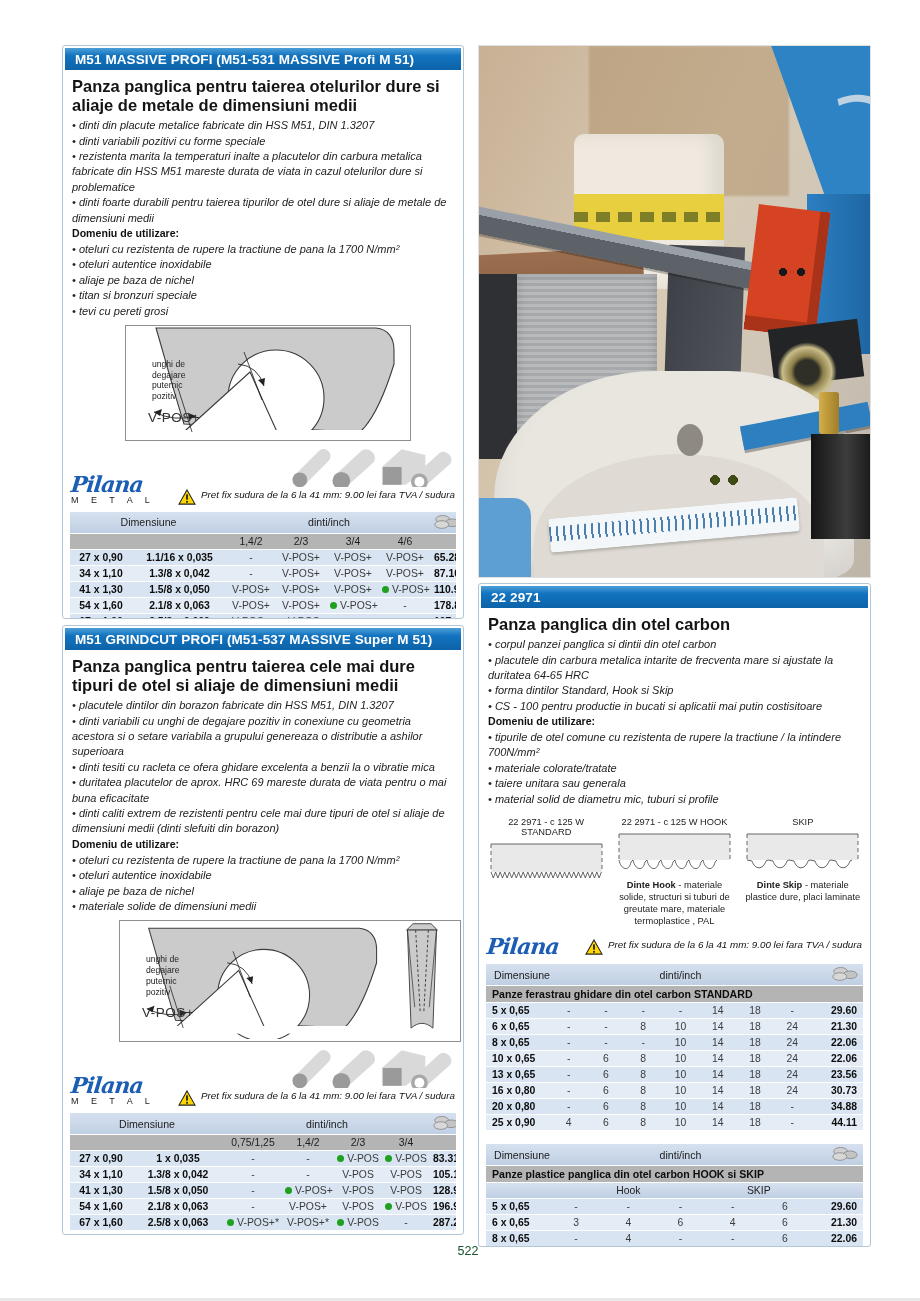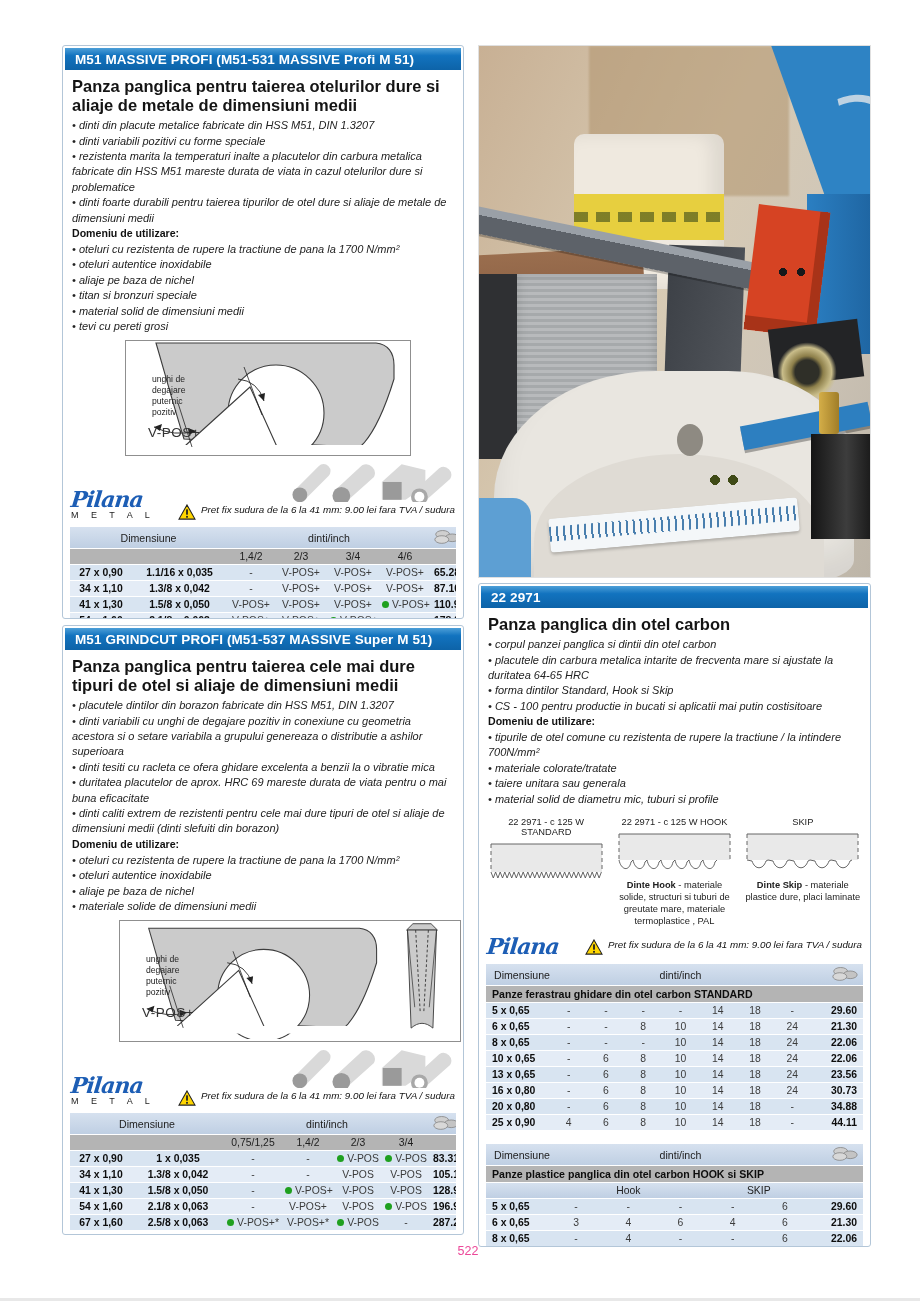--- a/index.html
+++ b/index.html
@@ -88,21 +88,21 @@
   .ph-whitebase{left:15px;top:325px;width:360px;height:210px;background:#e9e6e0;border-radius:45% 35% 12% 12%/60% 45% 10% 10%;box-shadow:inset 0 -24px 30px rgba(0,0,0,.08);}
   .ph-pedestal{left:55px;top:408px;width:290px;height:125px;background:#dfdbd4;border-radius:50% 50% 0 0/70% 70% 0 0;}
   .ph-hole{left:198px;top:378px;width:26px;height:32px;background:#8e8a82;border-radius:50%;}
   .ph-bluebar{left:262px;top:368px;width:130px;height:24px;background:#2d7fc0;transform:rotate(-11deg);box-shadow:0 3px 0 rgba(0,0,0,.3);}
   .ph-ruler{left:70px;top:462px;width:250px;height:34px;background:#f4f7f9;transform:rotate(-5deg);border-radius:4px;
             background-image:repeating-linear-gradient(90deg,#4a7fae 0 2px,transparent 2px 7px);background-size:100% 15px;background-repeat:no-repeat;background-position:0 8px;box-shadow:0 2px 3px rgba(0,0,0,.2);}
   .ph-bluecorner{left:0;top:452px;width:52px;height:79px;background:#5d9fd3;border-radius:0 18px 0 0;}
   .ph-blackcyl{left:332px;top:388px;width:59px;height:105px;background:linear-gradient(90deg,#151515,#3d3d3d 60%,#1c1c1c);}
   .ph-greenbolts{left:226px;top:424px;width:40px;height:20px;background:radial-gradient(circle 8px at 10px 10px,#3f4a16 60%,transparent 61%),radial-gradient(circle 8px at 28px 10px,#3f4a16 60%,transparent 61%);}
 
-  .pagenum{position:absolute;left:16px;right:0;top:1244px;text-align:center;font-size:12.5px;color:#ec4899;}
+  .pagenum{position:absolute;left:16px;right:0;top:1244px;text-align:center;font-size:12.5px;color:#14532d;}
 </style>
 </head>
 <body>
 
 <div class="page">
 
   <div class="section" id="sec-massive">
     <div class="hbar">M51 MASSIVE PROFI (M51-531 MASSIVE Profi M 51)</div>
     <div class="title">Panza panglica pentru taierea otelurilor dure si aliaje de metale de dimensiuni medii</div>
     <ul class="bullets">
@@ -110,21 +110,20 @@
         <li>dinti variabili pozitivi cu forme speciale</li>
         <li>rezistenta marita la temperaturi inalte a placutelor din carbura metalica fabricate din HSS M51 mareste durata de viata in cazul otelurilor dure si problematice</li>
         <li>dinti foarte durabili pentru taierea tipurilor de otel dure si aliaje de metale de dimensiuni medii</li>
       </ul>
     <div class="domain-label">Domeniu de utilizare:</div>
     <ul class="bullets">
         <li>oteluri cu rezistenta de rupere la tractiune de pana la 1700 N/mm²</li>
         <li>oteluri autentice inoxidabile</li>
         <li>aliaje pe baza de nichel</li>
         <li>titan si bronzuri speciale</li>
-        <li>material solid de dimensiuni medii</li>
         <li>tevi cu pereti grosi</li>
       </ul>
 
     <div class="diagram">
       <svg class="toothsvg" width="282" height="112" viewBox="0 0 282 112">
         <path d="M30,2 L250,2 C262,3 268,12 268,24 L268,38 C260,64 250,88 238,102 L234,106 L58,98 C47,63 38,29 30,2 Z" fill="#cbcbcb" stroke="#3c3c3c" stroke-width="1.1"></path>
         <circle cx="150" cy="72" r="48" fill="#ffffff" stroke="#3c3c3c" stroke-width="1.1"></circle>
         <path d="M60,104 L124,46 L152,108 L60,108 Z" fill="#ffffff" stroke="#3c3c3c" stroke-width="1.1"></path>
         <rect x="0" y="104" width="282" height="8" fill="#ffffff"></rect>
         <path d="M52,62 L66,106" stroke="#222" stroke-width="0.8"></path>

